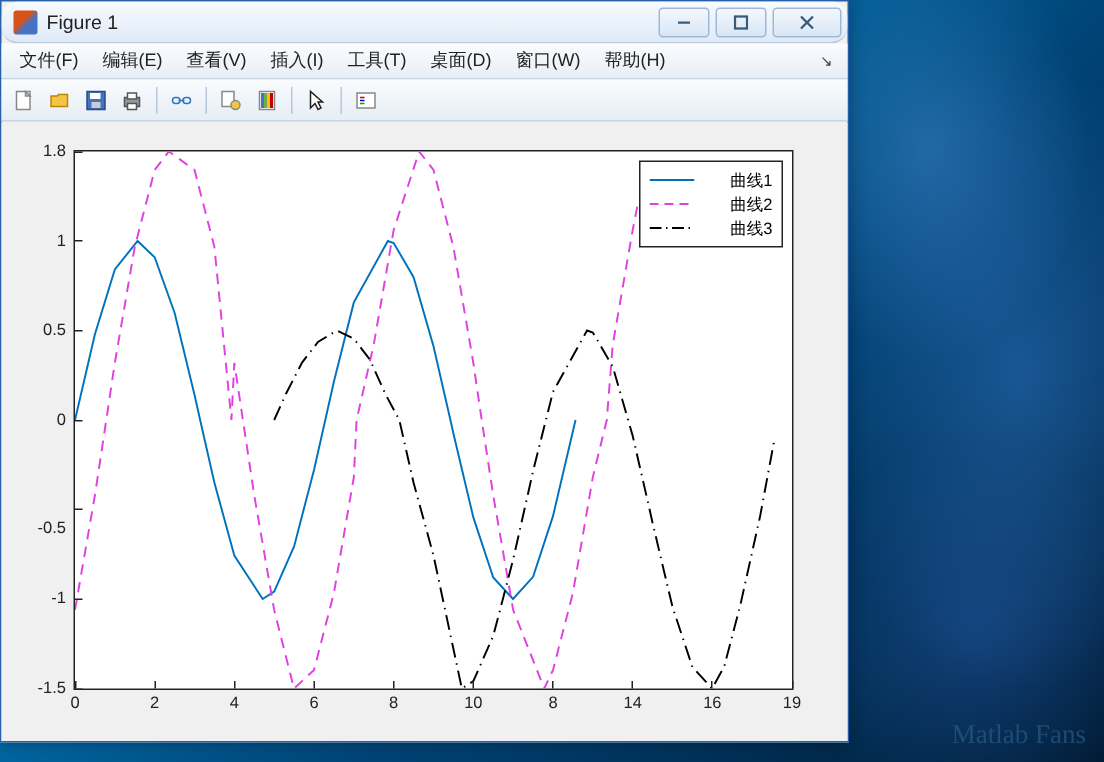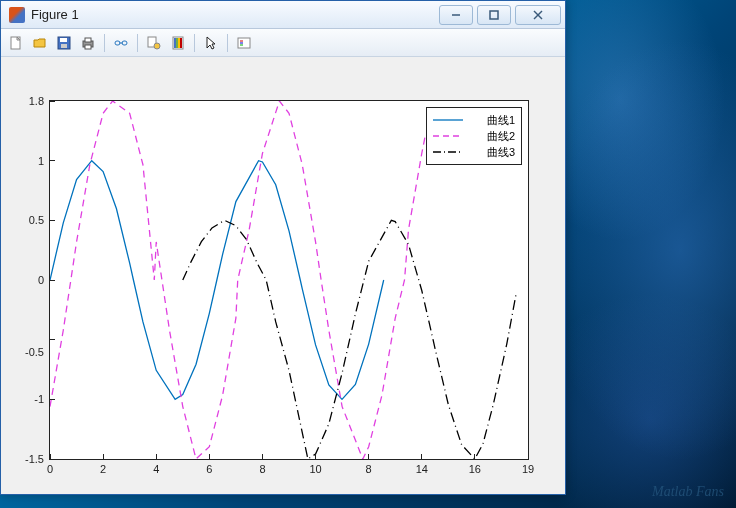--- a/index.html
+++ b/index.html
@@ -12,35 +12,35 @@
   }
   .desktop-art {
     position: absolute; inset: 0;
     background:
       radial-gradient(ellipse 200px 300px at 680px 250px, rgba(50,120,200,0.5), transparent 70%),
       radial-gradient(ellipse 150px 200px at 620px 100px, rgba(80,150,220,0.4), transparent 70%),
       radial-gradient(ellipse 180px 180px at 650px 420px, rgba(30,80,150,0.6), transparent 70%);
   }
   .watermark {
     position: absolute; right: 12px; bottom: 8px;
-    color: rgba(40,90,130,0.7); font-style: italic; font-size: 14px;
+    color: rgba(40,90,130,0.7); font-size: 18px;
     font-family: Georgia, serif;
   }
   .figwin {
     position: absolute; left: 0; top: 0;
     width: 566px; height: 495px;
     background: #f0f0f0;
     border: 1px solid #2560a8;
     box-shadow: 0 0 10px rgba(0,0,0,0.3);
   }
   .titlebar {
     height: 28px;
     background: linear-gradient(#f8fbff, #dfeaf7);
     border-bottom: 1px solid #b8c8dc;
-    display: flex; align-items: center; padding: 0 4px;
+    display: flex; align-items: center; padding: 0 4px; border-radius: 11px;
   }
   .titlebar .mlicon {
     width: 16px; height: 16px; margin: 0 6px 0 4px;
     background: linear-gradient(135deg, #d95319 40%, #4472c4 60%);
     border-radius: 2px;
   }
   .titlebar .title { flex: 1; color: #222; font-size: 13px; }
   .winbtns { display: flex; gap: 0; }
   .winbtn {
     width: 34px; height: 20px;
@@ -119,20 +119,31 @@
       </div>
       <div class="winbtn close">
         <svg width="10" height="10">
             <line x1="1" y1="1" x2="9" y2="9" stroke="#3a5a7a" stroke-width="1.5"></line>
             <line x1="9" y1="1" x2="1" y2="9" stroke="#3a5a7a" stroke-width="1.5"></line>
           </svg>
       </div>
     </div>
   </div>
 
+  <div class="menubar">
+    <div class="menuitem">文件(F)</div>
+    <div class="menuitem">编辑(E)</div>
+    <div class="menuitem">查看(V)</div>
+    <div class="menuitem">插入(I)</div>
+    <div class="menuitem">工具(T)</div>
+    <div class="menuitem">桌面(D)</div>
+    <div class="menuitem">窗口(W)</div>
+    <div class="menuitem">帮助(H)</div>
+    <div class="menuarrow">↘</div>
+  </div>
 
   <div class="toolbar">
     <div class="tbtn">
       <svg width="16" height="16">
           <rect x="3" y="2" width="9" height="12" fill="#fff" stroke="#888"></rect>
           <polygon points="9,2 12,5 9,5" fill="#ddd" stroke="#888"></polygon>
         </svg>
     </div>
     <div class="tbtn">
       <svg width="16" height="16">

